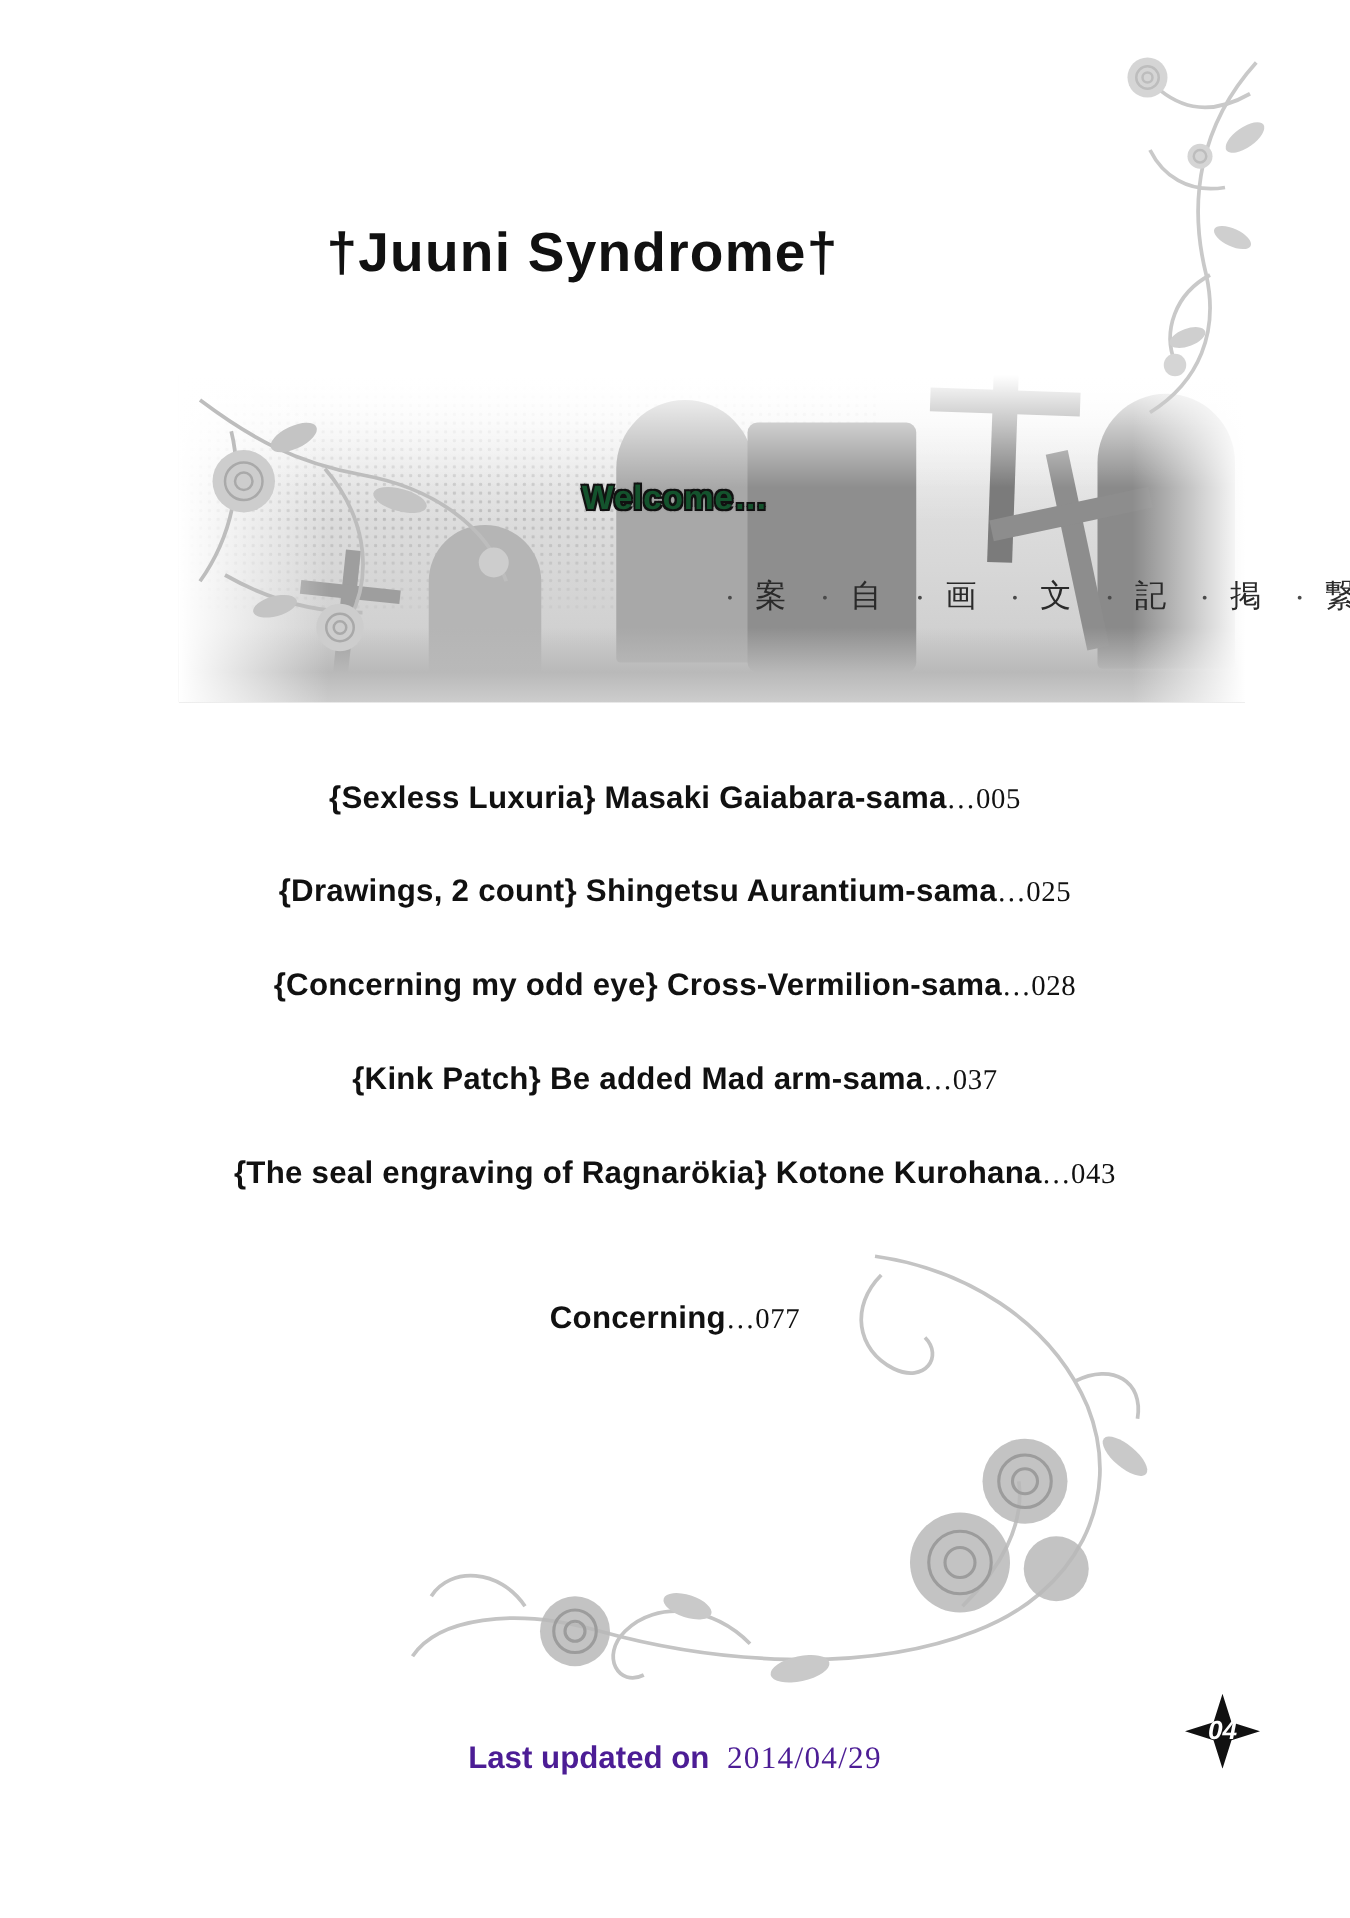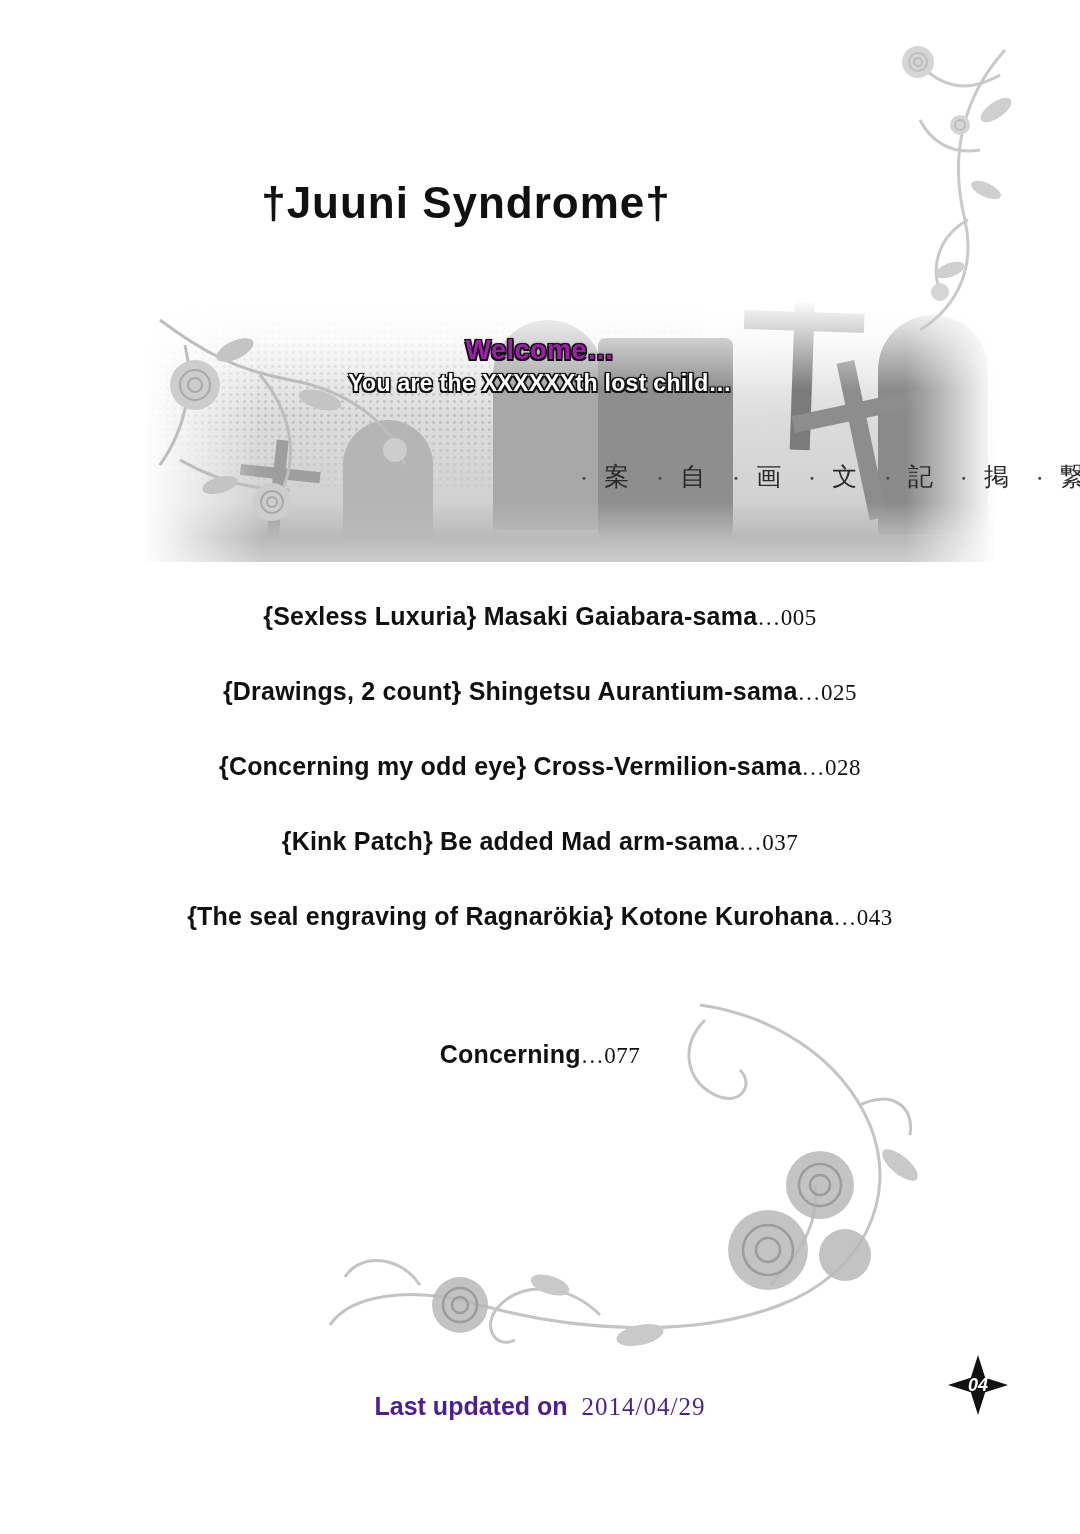--- a/index.html
+++ b/index.html
@@ -122,26 +122,27 @@
     position: absolute;
     left: 0;
     top: 335px;
     width: 1080px;
     text-align: center;
     z-index: 7;
   }
   .welcome-line1 {
     font-size: 27px;
     font-weight: bold;
-    color: #a21caf;
+    color: #14532d;
     text-shadow:
       -1.5px -1.5px 0 #111, 1.5px -1.5px 0 #111,
       -1.5px 1.5px 0 #111, 1.5px 1.5px 0 #111,
       0 0 3px #111;
     letter-spacing: 0.5px;
+    margin-top: 48px;
   }
   .welcome-line2 {
     font-size: 23px;
     font-weight: bold;
     color: #fff;
     margin-top: 4px;
     text-shadow:
       -1.5px -1.5px 0 #111, 1.5px -1.5px 0 #111,
       -1.5px 1.5px 0 #111, 1.5px 1.5px 0 #111,
       0 0 3px #111;
@@ -162,21 +163,21 @@
     letter-spacing: 2px;
     padding-left: 16px;
   }
   .kanji-row .kitem { margin: 0 9px; }
   .kanji-row .kdot { color: #4a4a4a; font-size: 19px; }
 
   
   .toc {
     position: absolute;
     left: 0;
-    top: 602px;
+    top: 624px;
     width: 1080px;
     z-index: 5;
   }
   .toc-entry {
     text-align: center;
     font-size: 25px;
     font-weight: bold;
     color: #111;
     margin-bottom: 46px;
     letter-spacing: 0.2px;
@@ -230,21 +231,21 @@
     background: #111;
     clip-path: polygon(50% 0%, 62% 38%, 100% 50%, 62% 62%, 50% 100%, 38% 62%, 0% 50%, 38% 38%);
   }
   .page-badge .num {
     position: absolute;
     inset: 0;
     display: flex;
     align-items: center;
     justify-content: center;
     color: #fff;
-    font-size: 18px;
+    font-size: 21px;
     font-weight: bold;
     font-style: italic;
   }
 </style>
 </head>
 <body>
 
 <div class="page-title">†Juuni Syndrome†</div>
 
 <div class="banner">
@@ -337,21 +338,20 @@
   </g>
   <g fill="#c9c9c9">
     <ellipse cx="600" cy="180" rx="22" ry="9" transform="rotate(40 600 180)"></ellipse>
     <ellipse cx="340" cy="350" rx="24" ry="10" transform="rotate(-12 340 350)"></ellipse>
     <ellipse cx="250" cy="300" rx="20" ry="9" transform="rotate(18 250 300)"></ellipse>
   </g>
 </svg>
 
 <div class="welcome-block">
   <div class="welcome-line1">Welcome…</div>
-  <div class="welcome-line2">You are the XXXXXXth lost child…</div>
 </div>
 
 <div class="kanji-row">
   <span class="kdot">・</span><span class="kitem">案</span>
   <span class="kdot">・</span><span class="kitem">自</span>
   <span class="kdot">・</span><span class="kitem">画</span>
   <span class="kdot">・</span><span class="kitem">文</span>
   <span class="kdot">・</span><span class="kitem">記</span>
   <span class="kdot">・</span><span class="kitem">掲</span>
   <span class="kdot">・</span><span class="kitem">繋</span>

